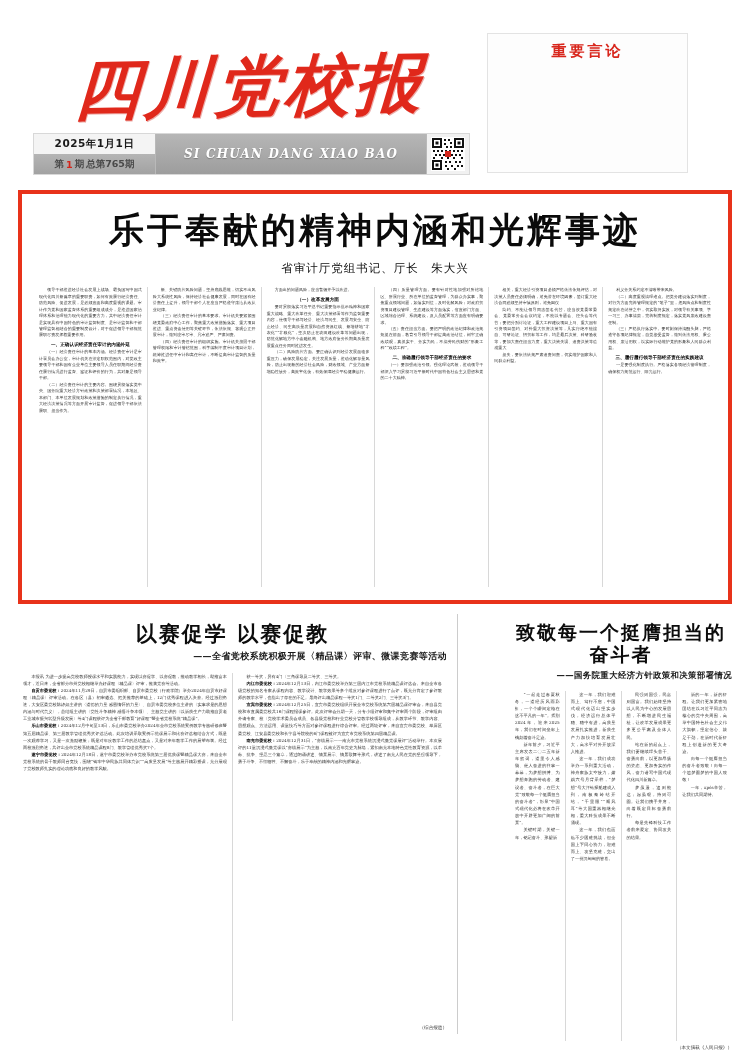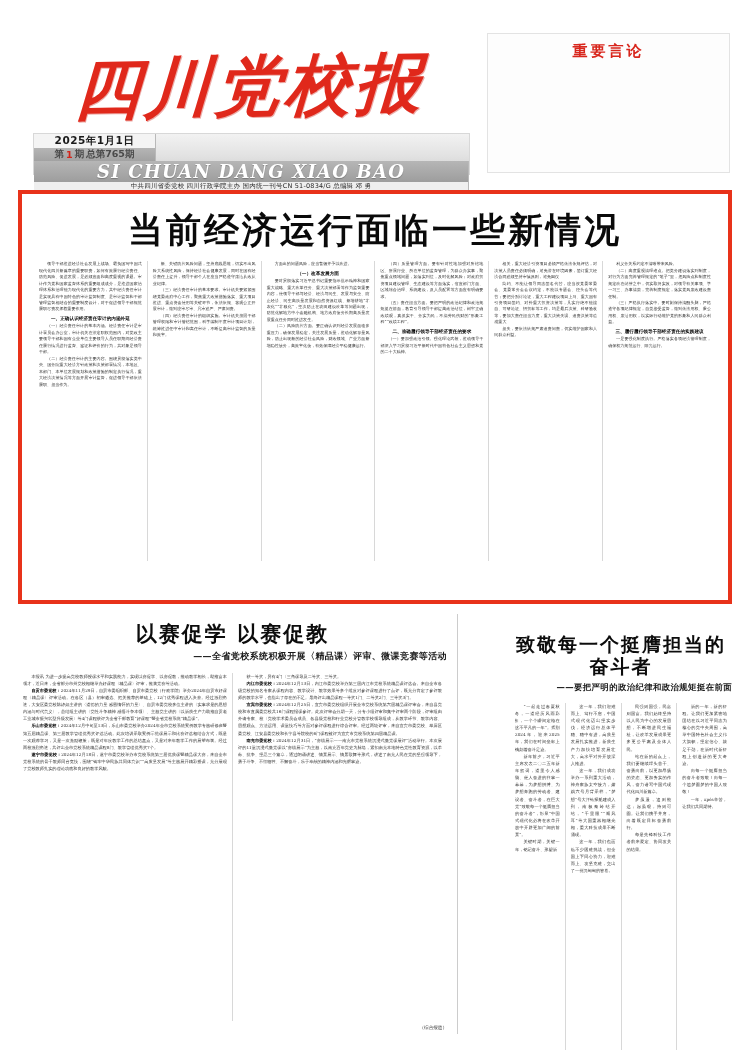--- a/index.html
+++ b/index.html
@@ -43,21 +43,20 @@
     white-space: nowrap;
   }
 
   .infobar {
     position: absolute;
     left: 33px; top: 133px;
     width: 437px; height: 42px;
     display: flex;
     background: linear-gradient(180deg,#f2f2f2 0%,#e2e2e2 55%,#cfcfcf 100%);
     border: 1px solid #d8d8d8;
-    flex-direction: column;
   }
   .infobar-left {
     width: 122px;
     display: flex; flex-direction: column;
     border-right: 1px solid #b9b9b9;
   }
   .ib-date {
     flex: 1;
     display: flex; align-items: center; justify-content: center;
     font-size: 10.5px; color: #1a1a1a; font-weight: bold;
@@ -76,21 +75,21 @@
     flex: 1;
     display: flex; flex-direction: column;
     border-right: 1px solid #b9b9b9;
   }
   .ib-pinyin {
     flex: 1;
     display: flex; align-items: center; justify-content: center;
     font-family: "DejaVu Serif", "Liberation Serif", serif;
     font-style: italic;
     font-weight: bold;
-    font-size: 18px;
+    font-size: 12px;
     color: #ffffff;
     letter-spacing: 1.2px;
     background: linear-gradient(180deg,#b6b6b6,#9d9d9d);
     text-shadow: 0 1px 1px rgba(0,0,0,.25);
     white-space: nowrap;
   }
   .ib-sponsor {
     flex: 1;
     display: flex; align-items: center; justify-content: center;
     font-size: 6.5px; color: #2a2a2a;
@@ -102,21 +101,21 @@
     width: 42px;
     display: flex; align-items: center; justify-content: center;
     background: #f1f1f1;
   }
   .qr svg { display:block; }
 
   
   .statement {
     position: absolute;
     left: 487px; top: 33px;
-    width: 243px; height: 140px;
+    width: 201px; height: 140px;
     background: #fdfdfd;
     border: 1px solid #e3e3e3;
     padding: 8px 11px 8px 11px;
   }
   .statement-title {
     text-align: center;
     color: #d8261c;
     font-weight: bold;
     font-size: 15px;
     letter-spacing: 3px;
@@ -199,21 +198,20 @@
     gap: 40px;
   }
   .lower-left {
     width: 440px;
     padding-right: 10px;
     border-right: 1px solid #ccc;
   }
   .lower-right {
     flex: 1;
     padding-left: 12px;
-    margin-top: 12px;
   }
   .sub-headline {
     text-align: center;
     font-family: "DejaVu Serif","Liberation Serif",serif;
     font-weight: bold;
     font-size: 21px;
     letter-spacing: 2px;
     color: #0c0c0c;
     margin: 8px 0 4px 0;
     line-height: 1.15;
@@ -293,21 +291,20 @@
         <div class="ib-date">2025年1月1日</div>
         <div class="ib-issue">
           <span>第</span>
             <span class="num">1</span>
             <span>期</span>
           <span>总第765期</span>
         </div>
       </div>
       <div class="infobar-mid">
         <div class="ib-pinyin">SI CHUAN DANG XIAO BAO</div>
-        <div class="ib-sponsor">中共四川省委党校 四川行政学院主办  国内统一刊号CN 51-0834/G   总编辑 邓 勇</div>
       </div>
       <div class="qr">
         <svg width="34" height="34" viewBox="0 0 34 34" aria-hidden="true">
           <rect width="34" height="34" fill="#fff"></rect>
           <g fill="#111">
             <rect x="1" y="1" width="10" height="10"></rect>
               <rect x="3" y="3" width="6" height="6" fill="#fff"></rect>
               <rect x="4.5" y="4.5" width="3" height="3"></rect>
             <rect x="23" y="1" width="10" height="10"></rect>
               <rect x="25" y="3" width="6" height="6" fill="#fff"></rect>
@@ -355,21 +352,22 @@
         </svg>
       </div>
     </div>
   </div>
 
   <div class="statement">
     <div class="statement-title">重要言论</div>
   </div>
 
   <div class="feature">
-    <div class="feature-headline">当前经济运行面临一些新情况</div>
+    <div class="feature-headline">乐于奉献的精神内涵和光辉事迹</div>
+    <div class="feature-byline">省审计厅党组书记、厅长　朱大兴</div>
     <div class="feature-cols" id="feature-cols">
         <div class="fcol">
           <p>领导干部推进经济社会发展上战场、霸负国写中国式现代化四川新篇章的重要职责，如何有效履行经济责任、防范风险、促进发展，是必须直面和高度重视的课题。审计作为党和国家监督体系的重要组成成分，是推进国家治理体系和治理能力现代化的重要方力，其中经济责任审计是实现具有中国特色的审计监督制度、是审计监督和干部管理监督相结合的重要制度设计，对于促进领导干部规范履职尽责发挥着重要作用。</p>
           <p class="sec">一、正确认识经济责任审计的内涵外延</p>
           <p>（一）经济责任审计的基本内涵。经济责任审计是审计署员会办公室，审计机关在法定职权范围内，对党政主要领导干部和国有企业单位主要领导人员任职期间经济责任履行情况进行监督、鉴证和评价的行为，其对象是领导干部。</p>
           <p>（二）经济责任审计的主要内容。围绕贯彻落实党中央、国务院重大经济方针政策和决策部署情况，本地区、本部门、本单位发展规划和政策措施的制定执行情况，重大经济决策情况等方面开展审计监督，促进领导干部依法履职、担当作为。</p>
         </div>
         <div class="fcol">
           <p>新、关键防控风险问题，坚持底线思维，切实不出风险大系统性风险，保持经济社会健康发展，同时在国有经济责任上提升，领导干部个人在应当严格遵守廉洁从政从业纪律。</p>
           <p>（三）经济责任审计的基本要求。审计机关要紧紧围绕党委政府中心工作，聚焦重大政策措施落实、重大项目推进、重点资金使用等关键环节，依法依规、客观公正开展审计，做到应审尽审、凡审必严、严肃问责。</p>
@@ -419,21 +417,21 @@
             <p><span class="lead">内江市委党校：</span><span>2024年12月13日，内江市委党校举办第三届内江市党校系统精品课评选会。来自全市各级党校的知名专家从课程内容、教学设计、教学效果等多个维度对参评课程进行了点评，既充分肯定了参评教师的教学水平，也指出了存在的不足。最终评出精品课程一等奖1门、二等奖2门、三等奖3门。</span></p>
             <p><span class="lead">宜宾市委党校：</span><span>2024年12月25日，宜宾市委党校组织开展全市党校系统第六届精品课评审会，来自县党校和市直属委党校共16门课程报课参评。此次评审会分期一天，分专小组评审和集中评审两个阶段，评审组由外请专家、校〈党校学术委员会成员、各县级党校和行业党校分管教学校领导组成，从教学环节、教学内容、思想观点、方法运用、课堂技巧等方面对参评课程进行综合评审。经过两轮评审，来自宜宾市委党校、翠屏区委党校、江安县委党校和长宁县等院校的6门课程被评为宜宾市党校系统第四届精品课。</span></p>
             <p><span class="lead">南充市委党校：</span><span>2024年12月31日，“赛绩展示——南充市党校系统沉浸式微党课展评”活动举行。本次展评的11堂沉浸式微党课以“赛绩展示”为主题，以南充百年党史为脉络，紧扣南充本地特色党性教育资源，以革命、抗争、坚忍三个篇章，通过朗诵讲述、情景展示、情景歌舞等形式，讲述了南充人民在党的坚强领导下，勇于斗争、不怕牺牲、不懈奋斗，乐于奉献的精神内涵和光辉事迹。</span></p>
           </div>
         </div>
       <div class="credit">（综合报道）</div>
     </div>
 
     <div class="lower-right">
       <div class="sub-headline right">致敬每一个挺膺担当的奋斗者</div>
-      <div class="sub-deck r">——要把严明的政治纪律和政治规矩挺在前面</div>
+      <div class="sub-deck r">——国务院重大经济方针政策和决策部署情况</div>
       <div class="rcols" id="right-cols">
           <div class="rcol">
             <p>“一起走过春夏秋冬，一道经历风雨彩虹，一个个瞬间定格在这不平凡的一年”。挥别2024年，迎来2025年，我们在时间坐标上镌刻着奋斗足迹。</p>
             <p>新年前夕，习近平主席发表二〇二五年新年贺词，道里令人感慨、催人奋进的往事一幕幕，为梦想拼搏、为梦想奔跑的劳动者、建设者、奋斗者，在巨大党“致敬每一个挺膺担当的奋斗者”，彰显“中国式现代化必将在改革开放中开辟更加广阔的前景”。</p>
             <p>关键时期，关键一年，铭记奋斗、形塑新</p>
           </div>
           <div class="rcol">
             <p>这一年，我们迎难而上、笃行不怠，中国式现代化迈出坚实步伐，经济运行总体平稳、稳中有进，高质量发展扎实推进，新质生产力加快培育发展壮大，高水平对外开放深入推进。</p>
             <p>这一年，我们成功举办一系列重大活动，神舟家族太空接力，嫦娥六号月背采样，“梦想”号大洋钻探船建成入列，南极秦岭站开站，“千里眼”“顺风耳”等大国重器相继亮相，重大科技成果不断涌现。</p>
             <p>这一年，我们也面临不少困难挑战，但全国上下同心协力，迎难而上、攻坚克难，交出了一份沉甸甸的答卷。</p>

